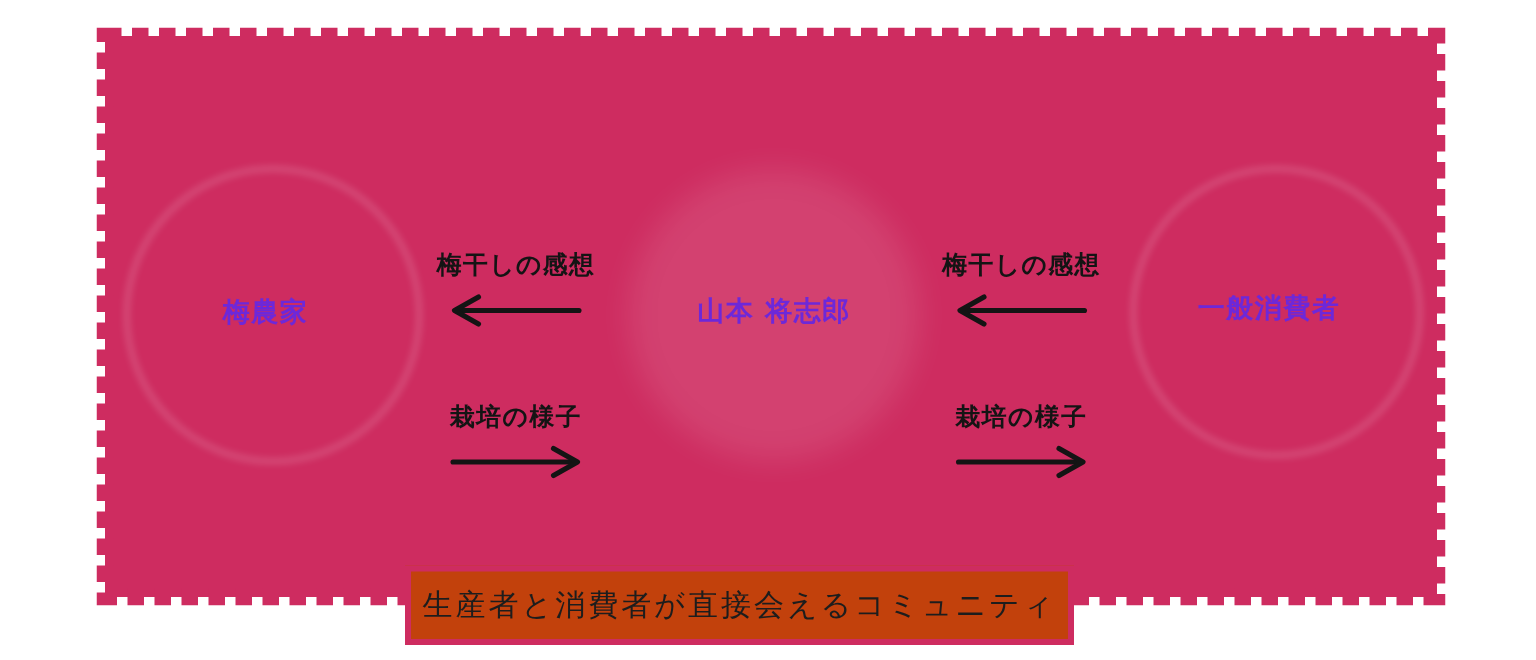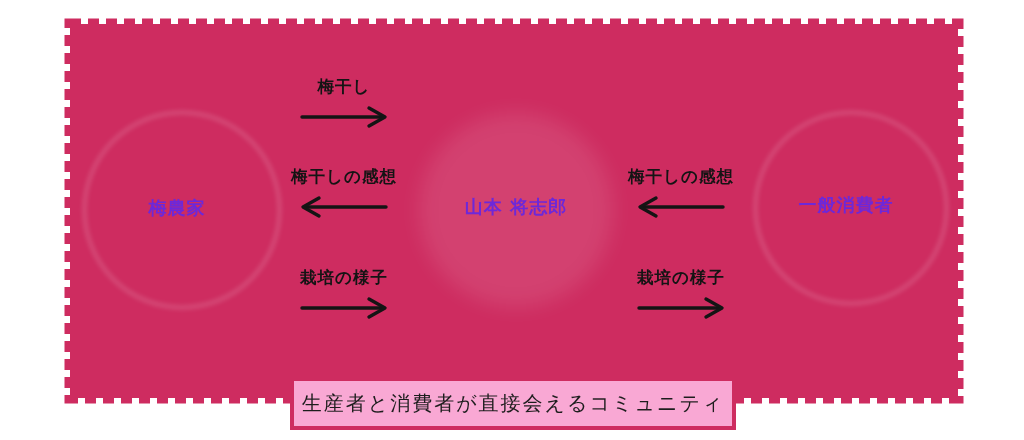--- a/index.html
+++ b/index.html
@@ -55,26 +55,26 @@
     font-size: 16.5px;
     font-weight: 700;
     letter-spacing: 1px;
     white-space: nowrap;
     line-height: 22px;
   }
   .arrow-svg { display: block; }
   .arrow-svg.left { transform: scaleX(-1); }
   .caption-box {
     position: absolute;
-    left: 290px;
+    left: 270px;
     top: 377px;
     width: 446px;
     height: 53px;
     box-sizing: border-box;
-    background: #f9a8d4;
+    background: #c2410c;
     border: 4px solid #CE2C60;
     display: flex;
     align-items: center;
     justify-content: center;
   }
   .caption-text {
     color: #1d1d1d;
     font-size: 20px;
     font-weight: 500;
     letter-spacing: 2px;
@@ -91,27 +91,20 @@
   </svg>
 
   <div class="circle ring" style="left:82px;  top:110px; width:190px; height:190px;"></div>
   <div class="circle filled" style="left:419px; top:113px; width:194px; height:194px;"></div>
   <div class="circle ring" style="left:753px; top:110px; width:186px; height:186px;"></div>
 
   <div class="node-label" style="left:177px; top:208px;">梅農家</div>
   <div class="node-label" style="left:846px; top:205px;">一般消費者</div>
   <div class="node-label" style="left:516px; top:207px;">山本 将志郎</div>
 
-  <div class="flow" style="left:256px; top:76px;">
-    <div class="flow-label">梅干し</div>
-    <svg class="arrow-svg" width="88" height="24" viewBox="0 0 88 24">
-      <line x1="2" y1="12" x2="82" y2="12" stroke="#141414" stroke-width="3.4" stroke-linecap="round"></line>
-      <polyline points="69,3 85,12 69,21" fill="none" stroke="#141414" stroke-width="3.4" stroke-linecap="round" stroke-linejoin="round"></polyline>
-    </svg>
-  </div>
 
   <div class="flow" style="left:256px; top:166px;">
     <div class="flow-label">梅干しの感想</div>
     <svg class="arrow-svg left" width="88" height="24" viewBox="0 0 88 24">
       <line x1="2" y1="12" x2="82" y2="12" stroke="#141414" stroke-width="3.4" stroke-linecap="round"></line>
       <polyline points="69,3 85,12 69,21" fill="none" stroke="#141414" stroke-width="3.4" stroke-linecap="round" stroke-linejoin="round"></polyline>
     </svg>
   </div>
 
   <div class="flow" style="left:256px; top:267px;">

